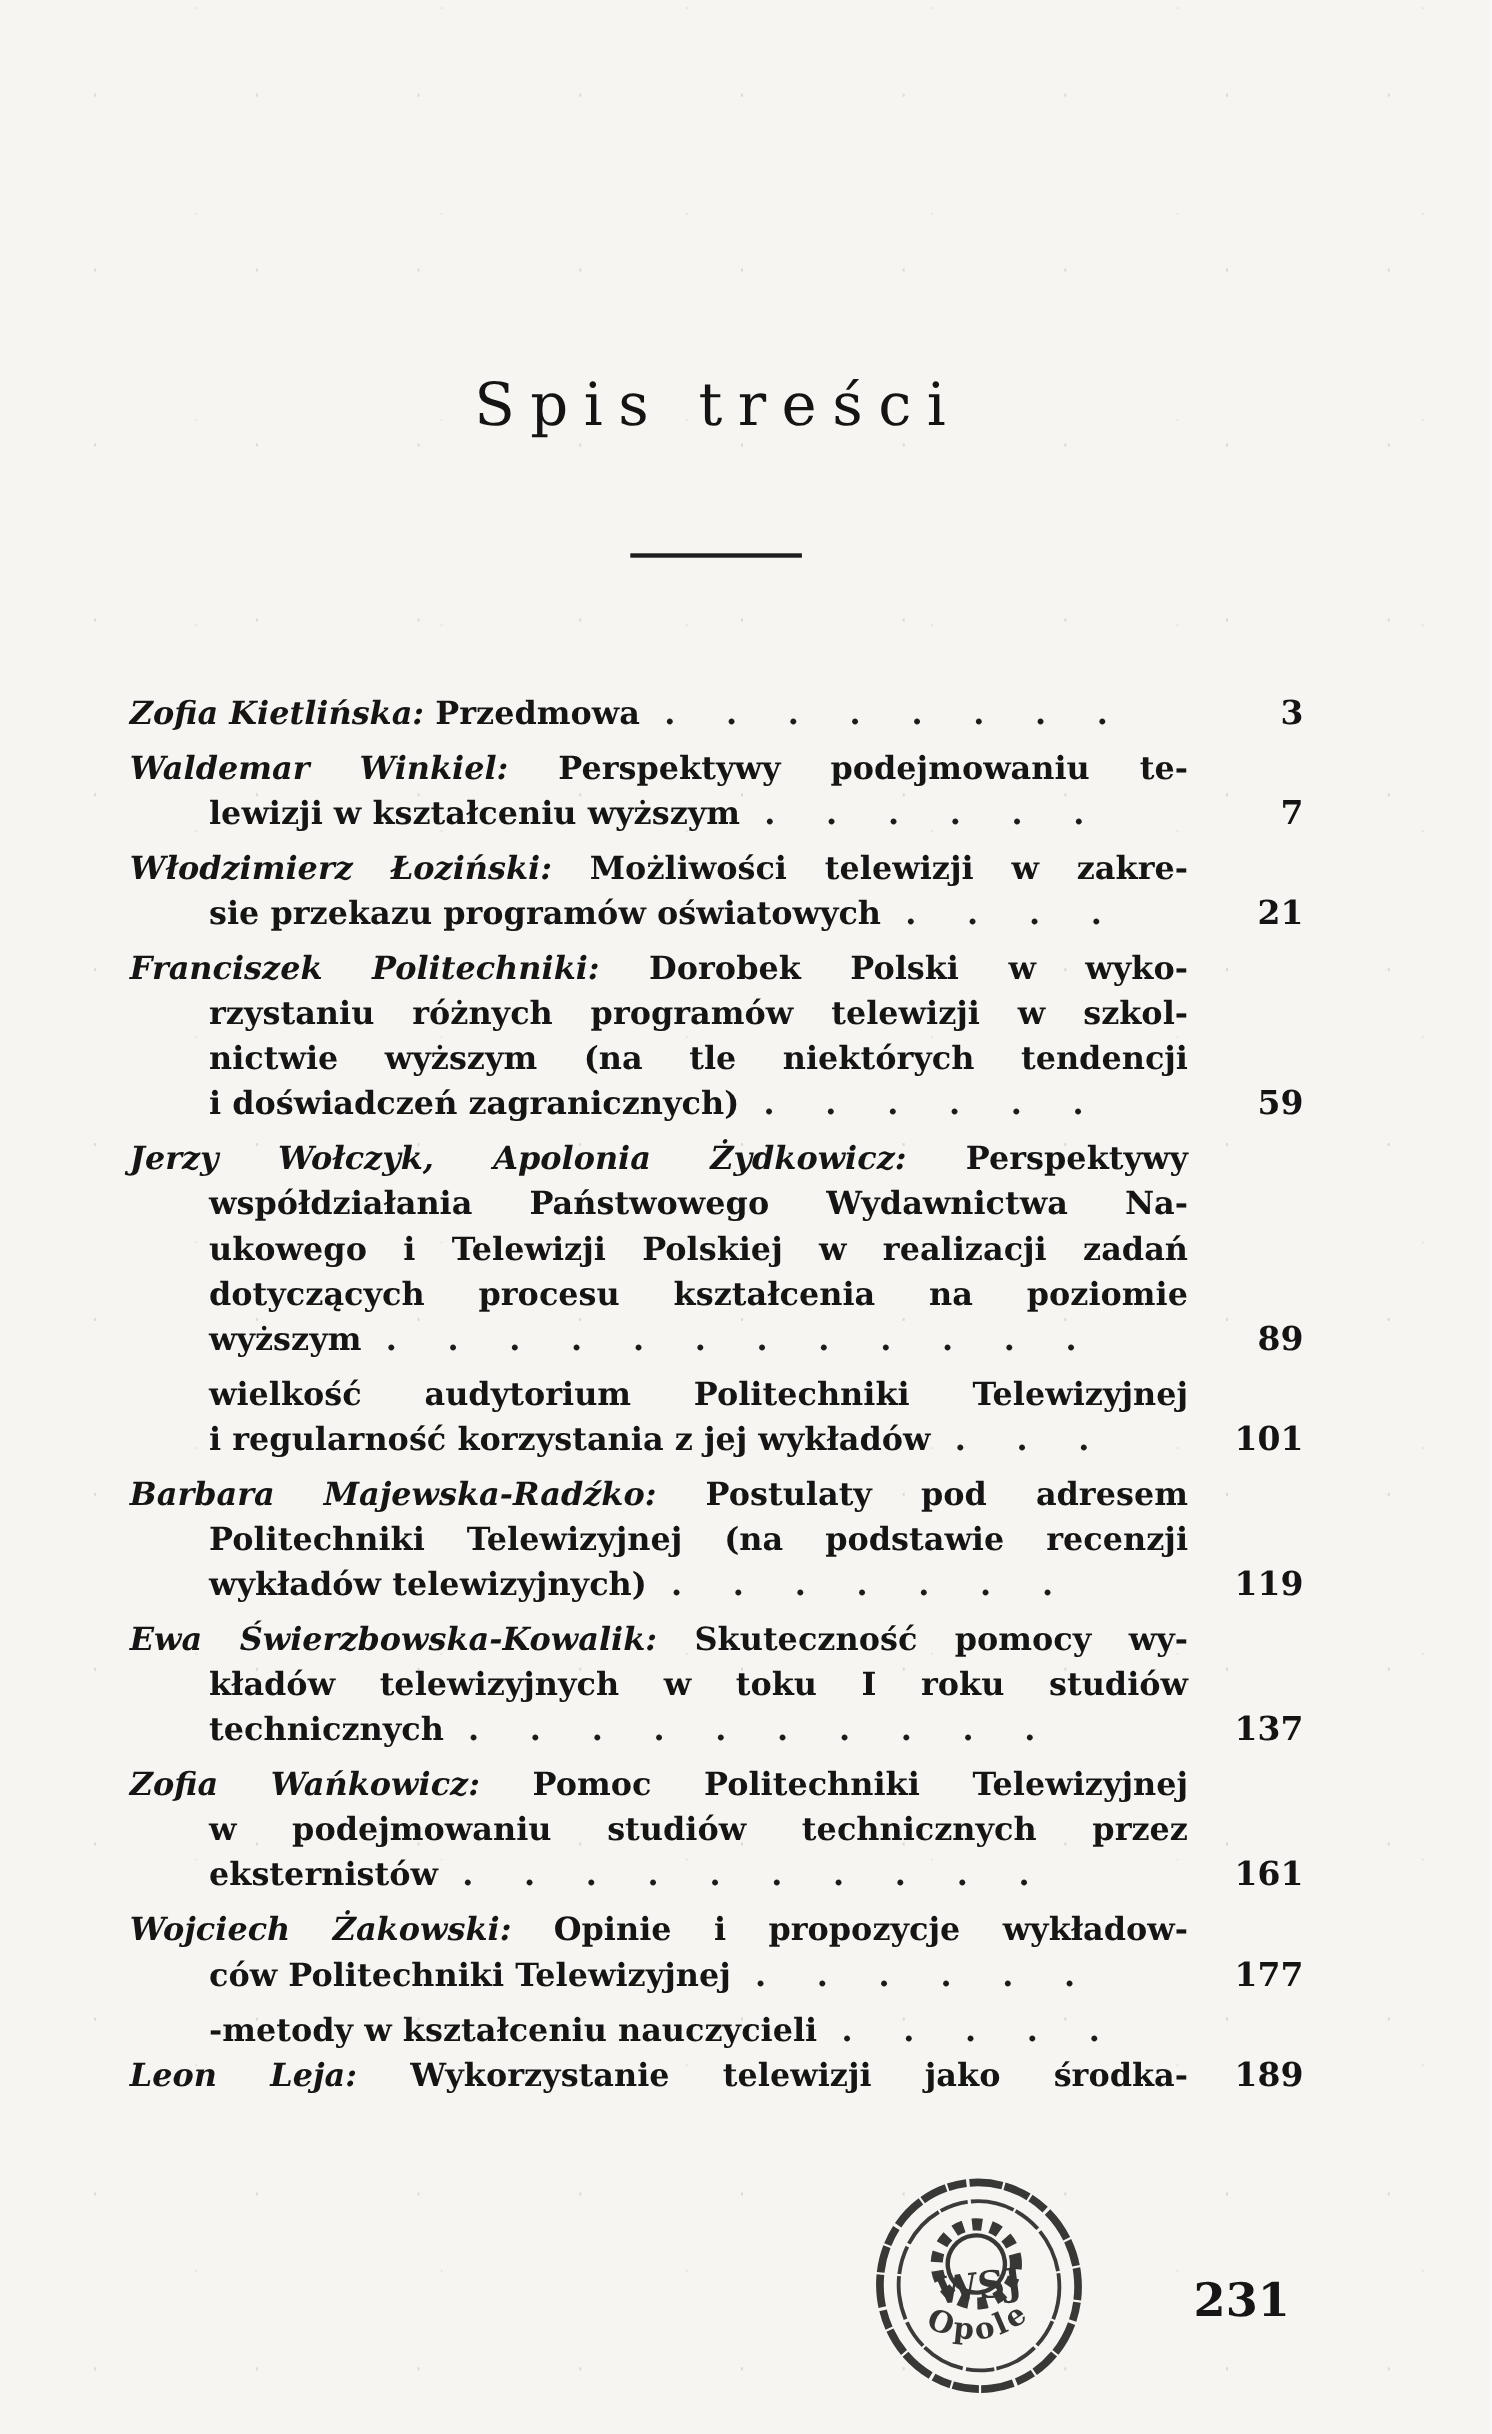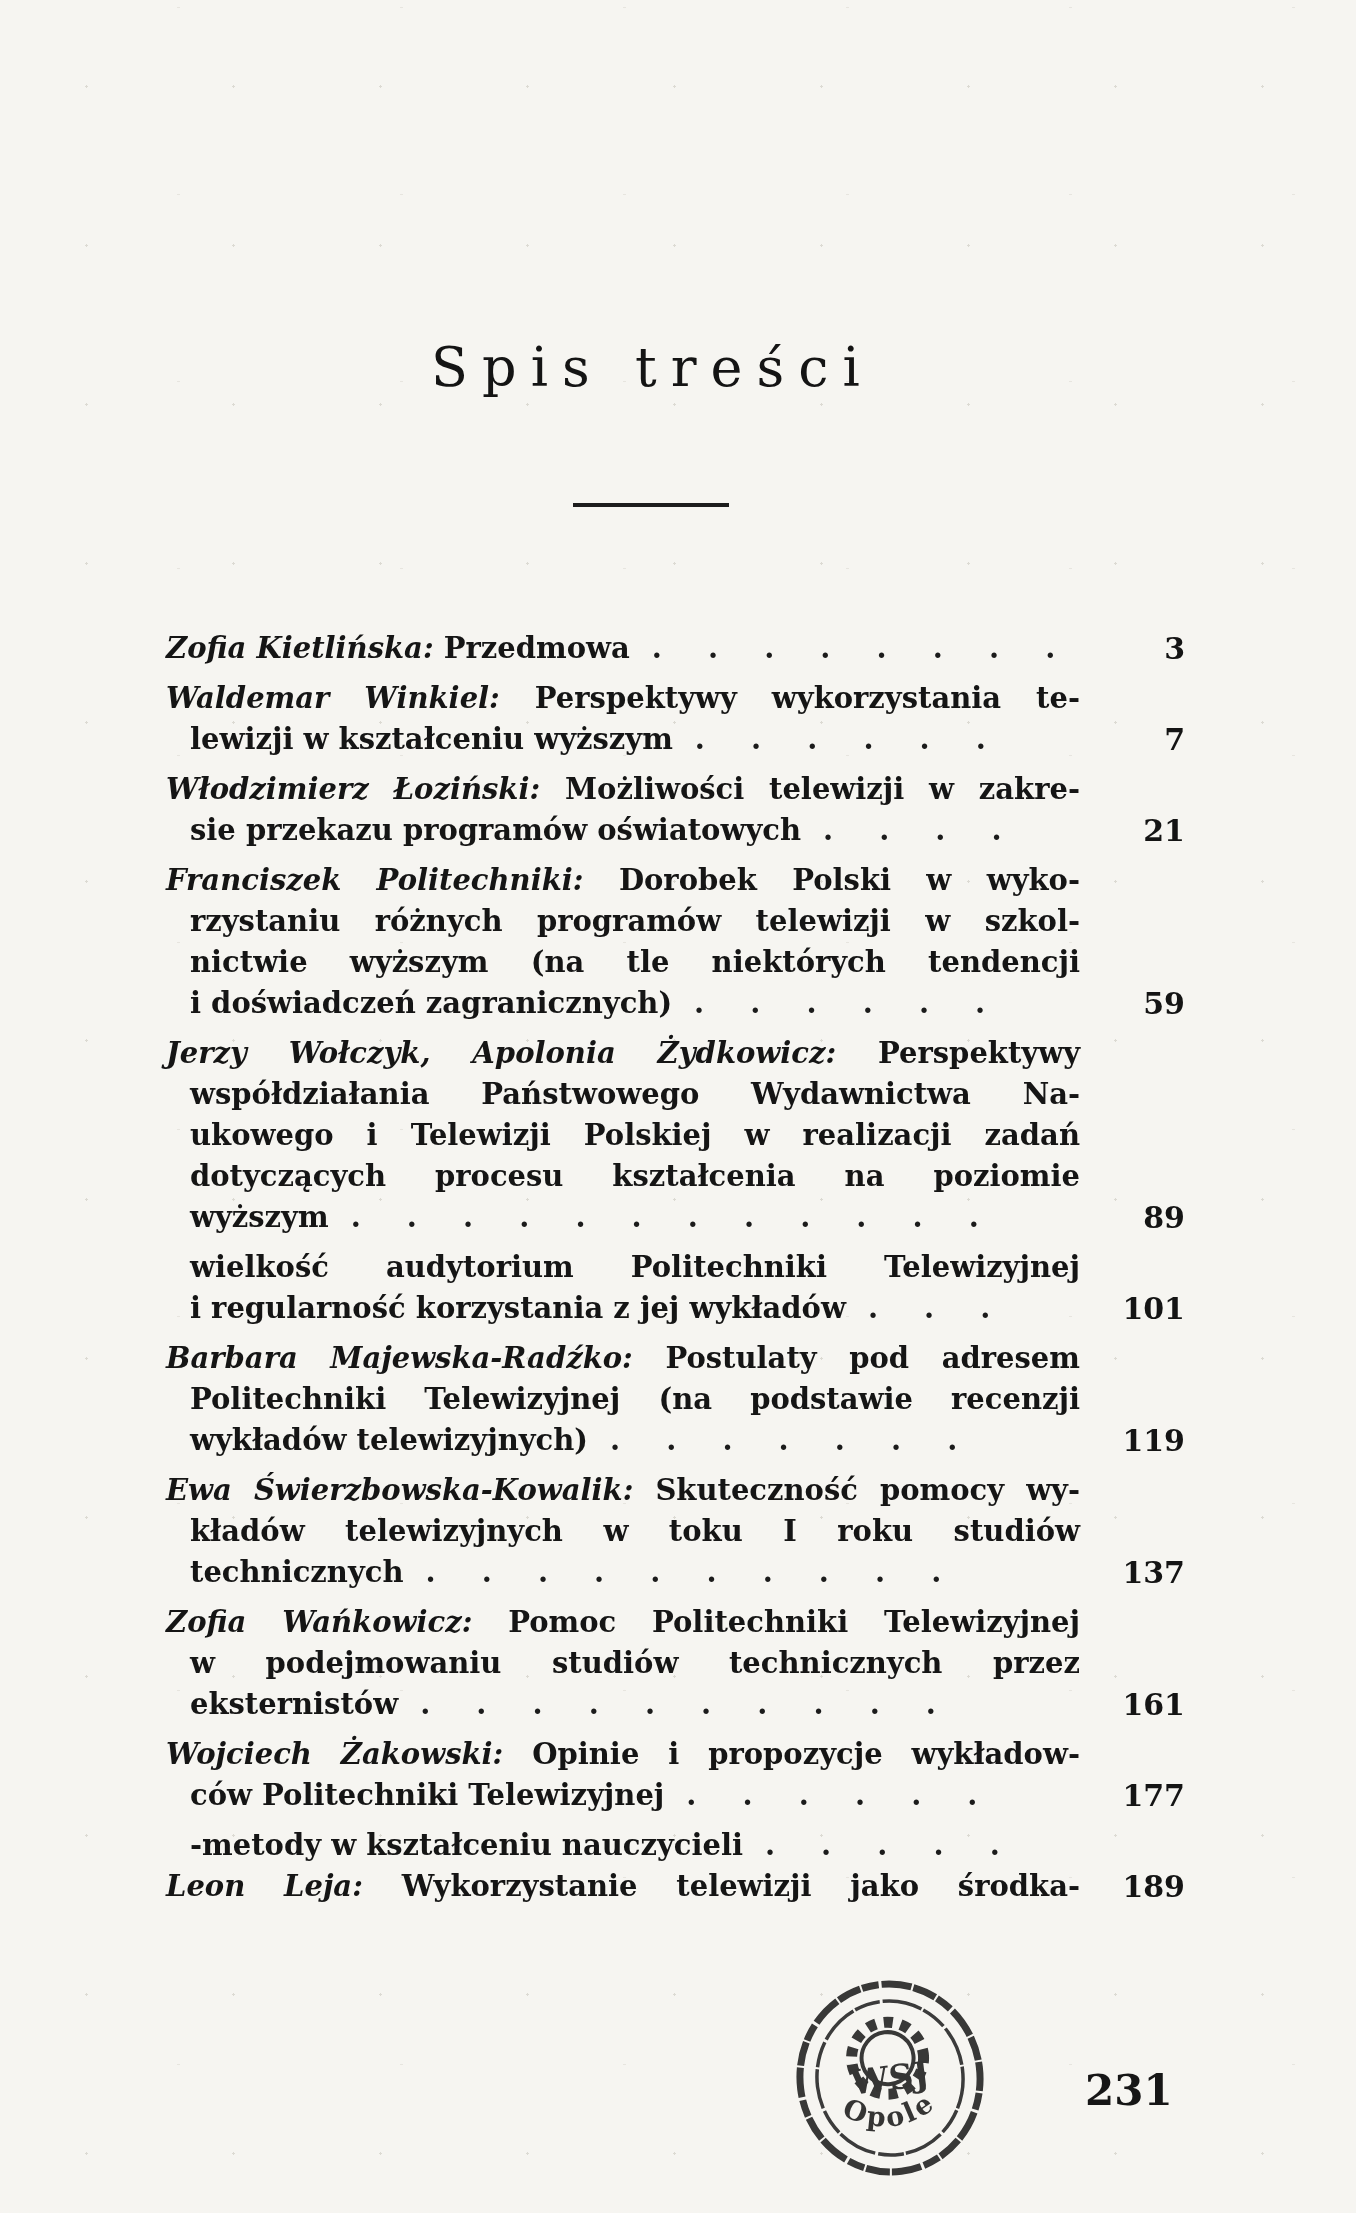--- a/index.html
+++ b/index.html
@@ -35,21 +35,21 @@
     padding-right:105px;
     margin-bottom:9px;
     font-size:29px;
     line-height:41px;
     font-weight:700;
     color:#151515;
   }
   .line{text-align:left;}
   .line.just{text-align:justify;text-align-last:justify;}
   .line.cont{padding-left:72px;}
-  .author{font-style:italic;margin-left:48px;}
+  .author{font-style:italic;}
   .dots{
     margin-left:22px;
     word-spacing:32px;
     letter-spacing:2px;
     white-space:nowrap;
     color:#1b1b1b;
   }
   .pagenum{
     position:absolute;right:0;bottom:0;
     line-height:41px;
@@ -77,21 +77,21 @@
   <div class="divider"></div>
 
   <div class="toc">
 
     <div class="entry">
       <div class="line last"><span class="author">Zofia Kietlińska:</span> <span>Przedmowa</span><span class="dots">. . . . . . . .</span></div>
       <span class="pagenum">3</span>
     </div>
 
     <div class="entry">
-      <div class="line just"><span class="author">Waldemar Winkiel:</span> <span>Perspektywy wykorzystania te-</span></div>
+      <div class="line just"><span class="author">Waldemar Winkiel:</span> <span>Perspektywy podejmowaniu te-</span></div>
       <div class="line cont last"><span>lewizji w kształceniu wyższym</span><span class="dots">. . . . . .</span></div>
       <span class="pagenum">7</span>
     </div>
 
     <div class="entry">
       <div class="line just"><span class="author">Włodzimierz Łoziński:</span> <span>Możliwości telewizji w zakre-</span></div>
       <div class="line cont last"><span>sie przekazu programów oświatowych</span><span class="dots">. . . .</span></div>
       <span class="pagenum">21</span>
     </div>
 

